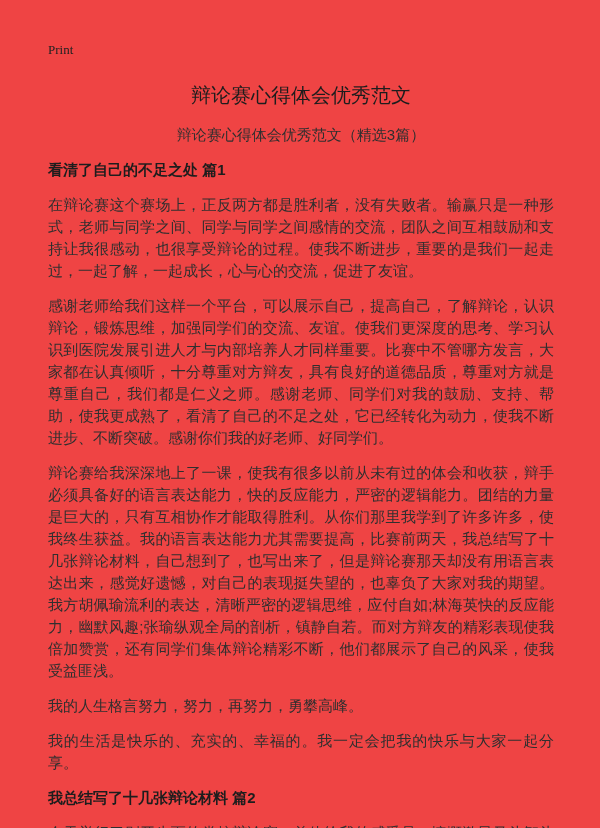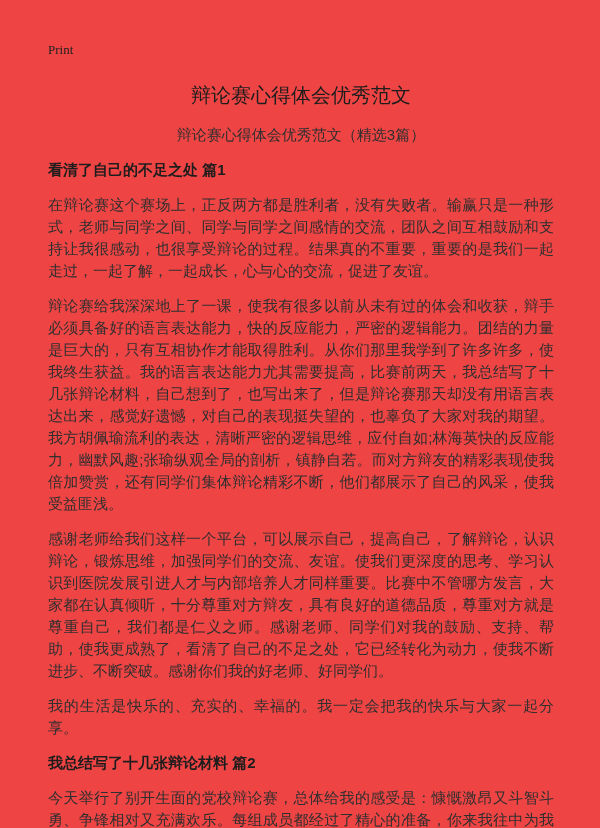--- a/index.html
+++ b/index.html
@@ -64,23 +64,24 @@
 <div class="page">
 
   <span class="print-label">Print</span>
 
   <div class="doc-title">辩论赛心得体会优秀范文</div>
 
   <div class="doc-subtitle">辩论赛心得体会优秀范文（精选3篇）</div>
 
   <div class="section">
     <div class="section-heading">看清了自己的不足之处 篇1</div>
-    <p class="para">在辩论赛这个赛场上，正反两方都是胜利者，没有失败者。输赢只是一种形式，老师与同学之间、同学与同学之间感情的交流，团队之间互相鼓励和支持让我很感动，也很享受辩论的过程。结果真的不重要，重要的是我们一起走过，一起了解，一起成长，心与心的交流，促进了友谊。</p>
+    <p class="para">在辩论赛这个赛场上，正反两方都是胜利者，没有失败者。输赢只是一种形式，老师与同学之间、同学与同学之间感情的交流，团队之间互相鼓励和支持让我很感动，也很享受辩论的过程。使我不断进步，重要的是我们一起走过，一起了解，一起成长，心与心的交流，促进了友谊。</p>
+    <p class="para">感谢老师给我们这样一个平台，可以展示自己，提高自己，了解辩论，认识辩论，锻炼思维，加强同学们的交流、友谊。使我们更深度的思考、学习认识到医院发展引进人才与内部培养人才同样重要。比赛中不管哪方发言，大家都在认真倾听，十分尊重对方辩友，具有良好的道德品质，尊重对方就是尊重自己，我们都是仁义之师。感谢老师、同学们对我的鼓励、支持、帮助，使我更成熟了，看清了自己的不足之处，它已经转化为动力，使我不断进步、不断突破。感谢你们我的好老师、好同学们。</p>
     <p class="para">辩论赛给我深深地上了一课，使我有很多以前从未有过的体会和收获，辩手必须具备好的语言表达能力，快的反应能力，严密的逻辑能力。团结的力量是巨大的，只有互相协作才能取得胜利。从你们那里我学到了许多许多，使我终生获益。我的语言表达能力尤其需要提高，比赛前两天，我总结写了十几张辩论材料，自己想到了，也写出来了，但是辩论赛那天却没有用语言表达出来，感觉好遗憾，对自己的表现挺失望的，也辜负了大家对我的期望。我方胡佩瑜流利的表达，清晰严密的逻辑思维，应付自如;林海英快的反应能力，幽默风趣;张瑜纵观全局的剖析，镇静自若。而对方辩友的精彩表现使我倍加赞赏，还有同学们集体辩论精彩不断，他们都展示了自己的风采，使我受益匪浅。</p>
-    <p class="para">感谢老师给我们这样一个平台，可以展示自己，提高自己，了解辩论，认识辩论，锻炼思维，加强同学们的交流、友谊。使我们更深度的思考、学习认识到医院发展引进人才与内部培养人才同样重要。比赛中不管哪方发言，大家都在认真倾听，十分尊重对方辩友，具有良好的道德品质，尊重对方就是尊重自己，我们都是仁义之师。感谢老师、同学们对我的鼓励、支持、帮助，使我更成熟了，看清了自己的不足之处，它已经转化为动力，使我不断进步、不断突破。感谢你们我的好老师、好同学们。</p>
+    <p class="para">我的人生格言努力，努力，再努力，勇攀高峰。</p>
     <p class="para">我的生活是快乐的、充实的、幸福的。我一定会把我的快乐与大家一起分享。</p>
   </div>
 
   <div class="section">
     <div class="section-heading">我总结写了十几张辩论材料 篇2</div>
     <p class="para">今天举行了别开生面的党校辩论赛，总体给我的感受是：慷慨激昂又斗智斗勇、争锋相对又充满欢乐。每组成员都经过了精心的准备，你来我往中为我们呈现了一场场精彩的辩论赛。</p>
 
   </div>
 
 </div>

